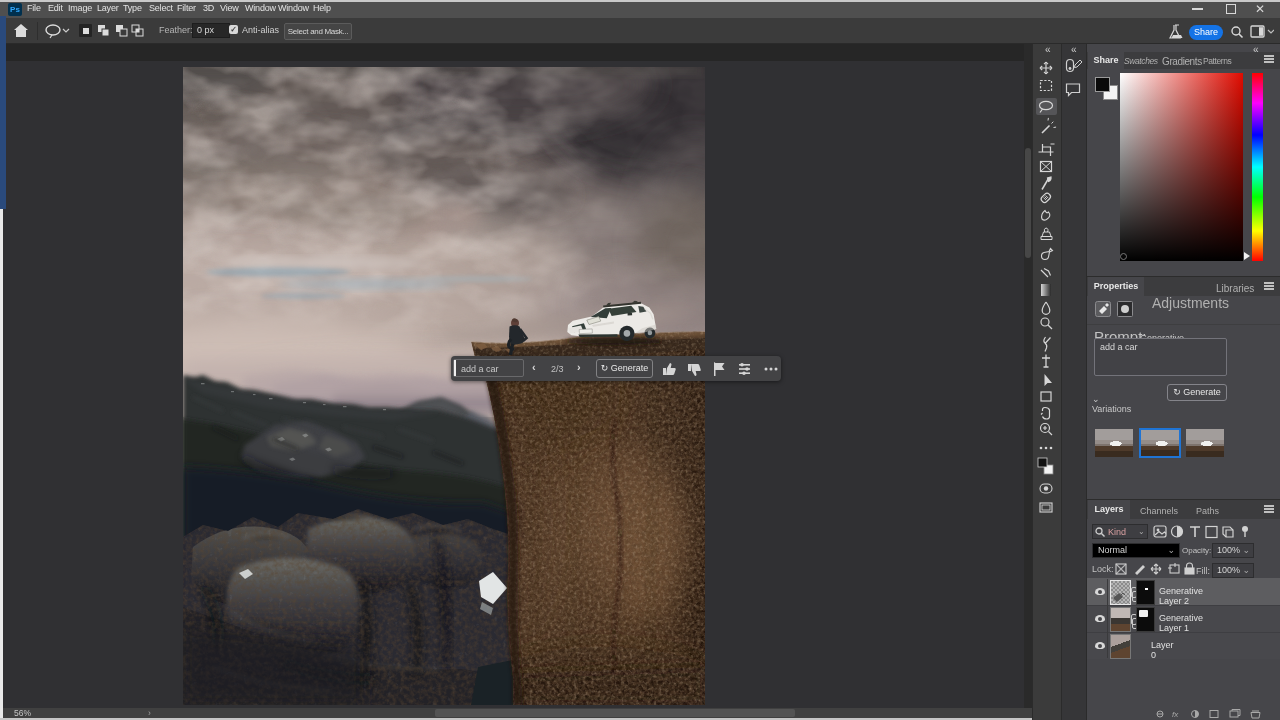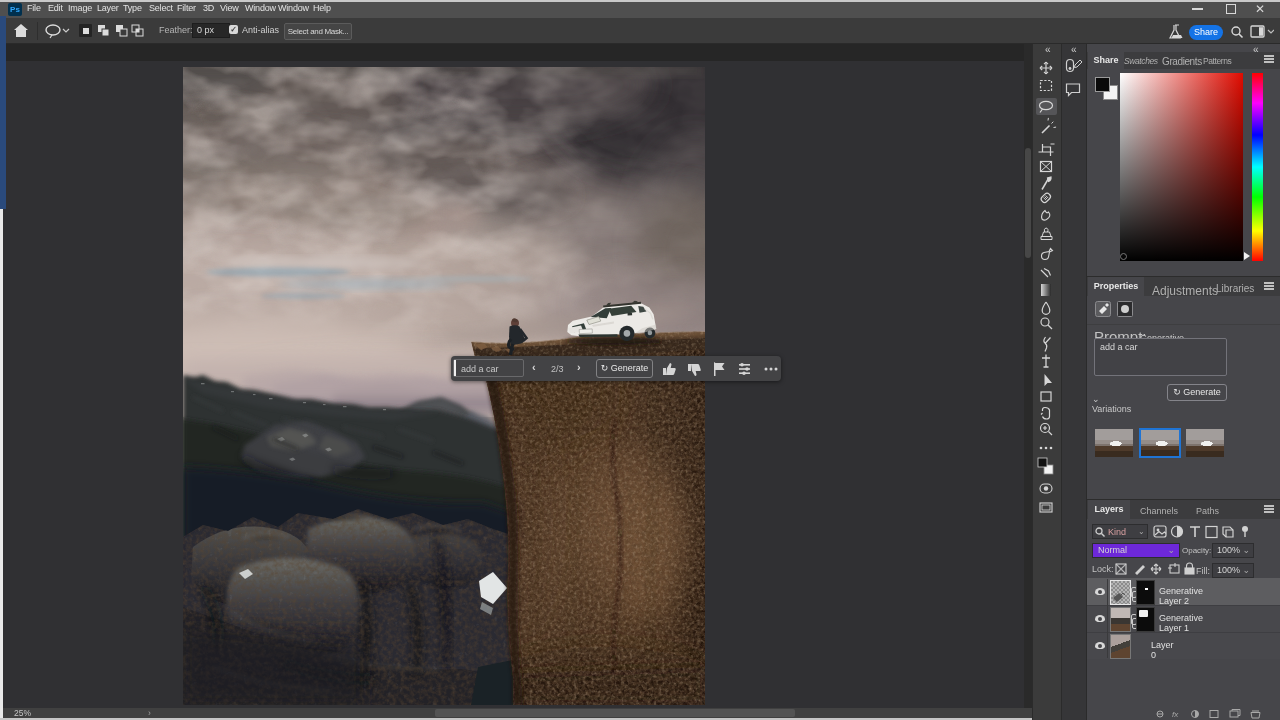--- a/index.html
+++ b/index.html
@@ -406,21 +406,21 @@
         <circle cx="110" cy="8" r="1.5"></circle>
         <circle cx="115" cy="8" r="1.5"></circle>
     </g>
   </svg>
 
   <div class="abs" style="left:1024px;top:44px;width:8px;height:664px;background:#2a2a2a;"></div>
   <div class="abs" style="left:1025px;top:148px;width:6px;height:110px;background:#474747;border-radius:3px;"></div>
 
   <div class="abs" style="left:3px;top:708px;width:1029px;height:10px;background:#404040;"></div>
   <div class="abs" style="left:435px;top:709px;width:360px;height:8px;background:#535353;border-radius:2px;"></div>
-  <div class="abs" style="left:14px;top:708px;color:#c6c6c6;font-size:8.5px;">25%</div>
+  <div class="abs" style="left:14px;top:708px;color:#c6c6c6;font-size:8.5px;">56%</div>
   <div class="abs" style="left:52px;top:728px;color:#c6c6c6;font-size:8.5px;">3131 px x 4683 px (72 ppi)</div>
   <div class="abs" style="left:148px;top:708px;color:#a0a0a0;font-size:8.5px;">›</div>
   <div class="abs" style="left:0;top:718px;width:1280px;height:2px;background:#c6c6c6;"></div>
 
   <div class="abs" id="toolbar" style="left:1032px;top:44px;width:29px;height:676px;background:#3b3b3b;border-left:1px solid #2b2b2b;box-sizing:border-box;"></div>
   <div class="abs" id="dockcol" style="left:1061px;top:44px;width:25px;height:676px;background:#363638;border-left:1px solid #2b2b2b;box-sizing:border-box;"></div>
 
   <div class="abs" id="panels" style="left:1086px;top:44px;width:194px;height:676px;background:#46464a;border-left:1px solid #2b2b2b;box-sizing:border-box;"></div>
 
   <div class="abs" style="left:1045px;top:44px;color:#cccccc;font-size:10px;">«</div>
@@ -439,21 +439,21 @@
 
   <div class="abs" style="left:1120px;top:73px;width:123px;height:188px;background:linear-gradient(to bottom, rgba(0,0,0,0), #000), linear-gradient(to right, #fff, #e00b00);"></div>
   <div class="abs" style="left:1120px;top:253px;width:7px;height:7px;border:1.5px solid #777;border-radius:50%;box-sizing:border-box;"></div>
 
   <div class="abs" style="left:1252px;top:73px;width:11px;height:188px;background:linear-gradient(to bottom,#f00 0%,#f0f 16%,#00f 33%,#0ff 50%,#0f0 66%,#ff0 84%,#f00 100%);"></div>
   <div class="abs" style="left:1244px;top:252px;width:0;height:0;border-left:6px solid #f2f2f2;border-top:4px solid transparent;border-bottom:4px solid transparent;"></div>
 
   <div class="abs" style="left:1087px;top:276px;width:193px;height:1px;background:#2c2c2c;"></div>
   <div class="abs" style="left:1087px;top:277px;width:193px;height:19px;background:#3c3c3e;"></div>
   <div class="abs" style="left:1088px;top:277px;width:56px;height:19px;background:#46464a;color:#e8e8e8;font-size:9px;font-weight:bold;text-align:center;line-height:19px;">Properties</div>
-  <div class="abs" style="left:1152px;top:284px;color:#b0b0b0;font-size:12px;">Adjustments</div>
+  <div class="abs" style="left:1152px;top:295px;color:#b0b0b0;font-size:14px;">Adjustments</div>
   <div class="abs" style="left:1216px;top:283px;color:#b0b0b0;font-size:10px;">Libraries</div>
   <div class="abs" style="left:1264px;top:282px;width:10px;height:1.5px;background:#c0c0c0;box-shadow:0 3px 0 #c0c0c0,0 6px 0 #c0c0c0;"></div>
   <svg class="abs" style="left:1095px;top:301px;" width="40" height="17" viewBox="0 0 40 17">
     <rect x="0.5" y="0.5" width="15" height="15" rx="2" fill="#5b5b5e" stroke="#8b8b8e"></rect>
     <path d="M4 10 l5 -5 l3 3 l-5 5 z M10 4 l2 -2 l2 2 l-2 2 z" fill="#e8e8e8"></path>
     <rect x="22.5" y="0.5" width="15" height="15" rx="1" fill="#2c2c2e" stroke="#8b8b8e"></rect>
     <circle cx="30" cy="8" r="4" fill="#cfcfcf"></circle>
   </svg>
   <div class="abs" style="left:1140px;top:305px;color:#cdcdcd;font-size:9px;margin-top:28px;">Generative Layer</div>
   <div class="abs" style="left:1087px;top:324px;width:193px;height:1px;background:#3e3e40;"></div>
@@ -489,21 +489,21 @@
         <path d="M24 2 a5.5 5.5 0 0 1 0 11 z" fill="#d2d2d2" stroke="none"></path>
       <path d="M37 3 h10 M42 3 v10" stroke-width="1.6"></path>
       <rect x="53" y="2.5" width="11" height="11"></rect>
       <path d="M70 3 h7 l3 3 v7 h-7 l-3 -3 z"></path>
         <path d="M73 13 v-7 h7"></path>
       <circle cx="92" cy="5" r="3" fill="#d2d2d2" stroke="none"></circle>
         <path d="M92 8 v5" stroke-width="1.4"></path>
     </g>
   </svg>
 
-  <div class="abs" style="left:1092px;top:543px;width:88px;height:15px;background:#6d28d9;border:1px solid #2d2d2f;box-sizing:border-box;color:#d5d5d5;font-size:9px;line-height:13px;padding-left:5px;">Normal<span style="float:right;margin-right:4px;color:#aaa;">⌄</span></div>
+  <div class="abs" style="left:1092px;top:543px;width:88px;height:15px;background:#000000;border:1px solid #2d2d2f;box-sizing:border-box;color:#d5d5d5;font-size:9px;line-height:13px;padding-left:5px;">Normal<span style="float:right;margin-right:4px;color:#aaa;">⌄</span></div>
   <div class="abs" style="left:1182px;top:546px;color:#c2c2c2;font-size:8px;">Opacity:</div>
   <div class="abs" style="left:1212px;top:543px;width:42px;height:15px;background:#3e3e42;border:1px solid #2d2d2f;box-sizing:border-box;color:#d5d5d5;font-size:9px;line-height:13px;padding-left:4px;">100%<span style="float:right;margin-right:3px;color:#aaa;">⌄</span></div>
 
   <div class="abs" style="left:1092px;top:564px;color:#c2c2c2;font-size:9px;">Lock:</div>
   <svg class="abs" style="left:1115px;top:562px;" width="80" height="14" viewBox="0 0 80 14">
     <g fill="none" stroke="#cfcfcf" stroke-width="1.1">
       <rect x="1" y="2" width="10" height="10"></rect>
         <path d="M1 2 l10 10 M11 2 l-10 10" opacity="0.8"></path>
       <path d="M20 11 l6 -6 l2 2 l-6 6 z M26 5 l2 -2 l2 2 l-2 2 z" fill="#cfcfcf" stroke="none"></path>
       <path d="M41 2 v10 M36 7 h10 M41 2 l-2 2 M41 2 l2 2 M41 12 l-2 -2 M41 12 l2 -2 M36 7 l2 -2 M36 7 l2 2 M46 7 l-2 -2 M46 7 l-2 2"></path>

